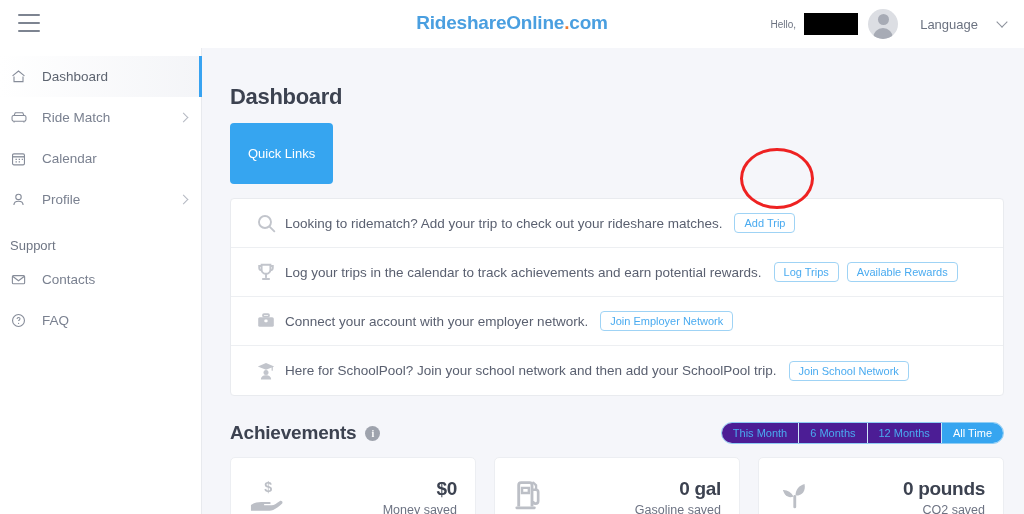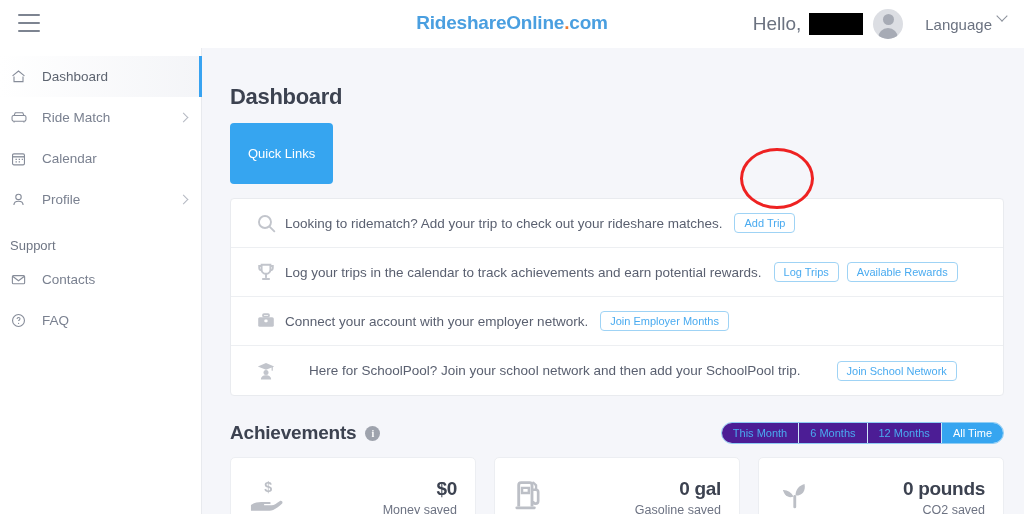--- a/index.html
+++ b/index.html
@@ -35,21 +35,21 @@
     font-size: 19px; font-weight: bold;
     color: #4a9fe0;
     letter-spacing: -0.2px;
   }
   .brand .dot { color: #f07c32; }
 
   .userzone {
     position: absolute; right: 18px; top: 0; height: 48px;
     display: flex; align-items: center; gap: 10px;
   }
-  .hello { font-size: 19px; color: #6b7280; }
+  .hello { font-size: 10px; color: #6b7280; }
   .redact {
     display: inline-block;
     width: 54px; height: 22px; background: #000000;
     vertical-align: middle;
     margin-left: -2px;
   }
   .avatar {
     width: 30px; height: 30px; border-radius: 50%;
     background: #dcdee3;
     position: relative; overflow: hidden;
@@ -59,22 +59,22 @@
     content: ""; position: absolute;
     width: 11px; height: 11px; border-radius: 50%;
     background: #a7abb5; left: 9.5px; top: 5px;
   }
   .avatar::after {
     content: ""; position: absolute;
     width: 20px; height: 14px; border-radius: 10px 10px 0 0;
     background: #a7abb5; left: 5px; top: 19px;
   }
   .lang {
-    font-size: 15px; color: #6b7280;
-    display: flex; gap: 6px;
+    font-size: 13px; color: #6b7280;
+    display: flex; align-items: center; gap: 20px;
     margin-left: 12px; cursor: pointer;
   }
   .chev-dn {
     width: 8px; height: 8px;
     border-right: 1.6px solid #8b909b;
     border-bottom: 1.6px solid #8b909b;
     transform: rotate(45deg);
     margin-top: -4px;
   }
 
@@ -149,21 +149,21 @@
     background: #ffffff;
     border: 1px solid #e9ebef;
     border-radius: 4px;
   }
   .ql-row {
     display: flex; align-items: center;
     height: 49px;
     padding: 0 16px;
     border-bottom: 1px solid #edeff2;
   }
-  .ql-row:last-child { border-bottom: none; gap: 24px; }
+  .ql-row:last-child { border-bottom: none; }
   .ql-ico {
     width: 38px; flex: 0 0 auto;
     display: flex; align-items: center; justify-content: center;
     color: #c2c5cc;
   }
   .ql-text {
     font-size: 13.5px; color: #5a6070;
     white-space: nowrap;
     margin-right: 12px;
   }
@@ -381,21 +381,21 @@
 
       <div class="ql-row">
         <span class="ql-ico">
           <svg width="22" height="22" viewBox="0 0 22 22" fill="#c2c5cc">
             <rect x="3.2" y="7.2" width="15.6" height="9.6" rx="1.6"></rect>
             <rect x="8" y="4.2" width="6" height="2.4" rx="1" fill="none" stroke="#c2c5cc" stroke-width="1.8"></rect>
             <rect x="9.4" y="9.6" width="3.2" height="2.6" rx=".8" fill="#ffffff"></rect>
           </svg>
         </span>
         <span class="ql-text">Connect your account with your employer network.</span>
-        <button class="ql-btn">Join Employer Months</button>
+        <button class="ql-btn">Join Employer Network</button>
       </div>
 
       <div class="ql-row">
         <span class="ql-ico">
           <svg width="22" height="22" viewBox="0 0 22 22" fill="#c2c5cc">
             <path d="M11 3 2.8 6.4 11 9.8l8.2-3.4z"></path>
             <rect x="16.6" y="6.6" width="1.2" height="4.2" rx=".6"></rect>
             <circle cx="11" cy="12.5" r="2.5"></circle>
             <path d="M5.9 19.4c0-2.6 2.3-4.1 5.1-4.1s5.1 1.5 5.1 4.1z"></path>
           </svg>

